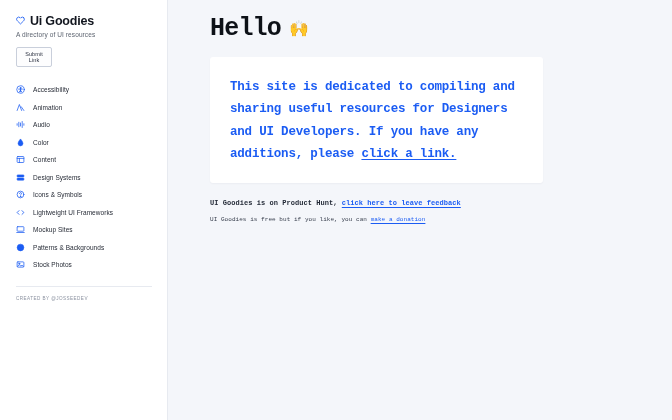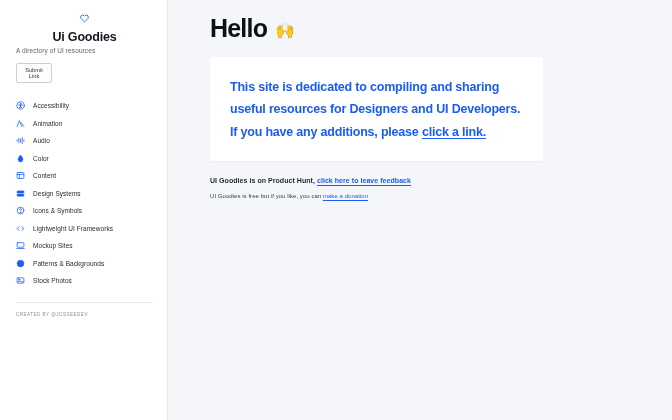--- a/index.html
+++ b/index.html
@@ -22,21 +22,20 @@
     border-right: 1px solid #e7eaf0;
     padding: 14px 14px 0 16px;
     display: flex;
     flex-direction: column;
   }
   .brand {
     display: flex;
     align-items: center;
     gap: 5px;
     margin-bottom: 3px;
-    flex-direction: column;
   }
   .brand-heart {
     color: #1b5cf3;
     font-size: 11px;
     line-height: 1;
     display: inline-block;
   }
   .brand-name {
     font-size: 12.5px;
     font-weight: bold;
@@ -97,20 +96,21 @@
     letter-spacing: 0.45px;
     text-transform: uppercase;
   }
 
   
   .main {
     flex: 1;
     height: 420px;
     padding: 8px 42px 0 42px;
     background: #f4f6fa;
+    font-family: Liberation Mono, monospace;
   }
   .hello-row {
     display: flex;
     align-items: baseline;
     gap: 8px;
     margin-top: 6px;
     margin-bottom: 14px;
   }
   .hello {
     font-size: 25px;

